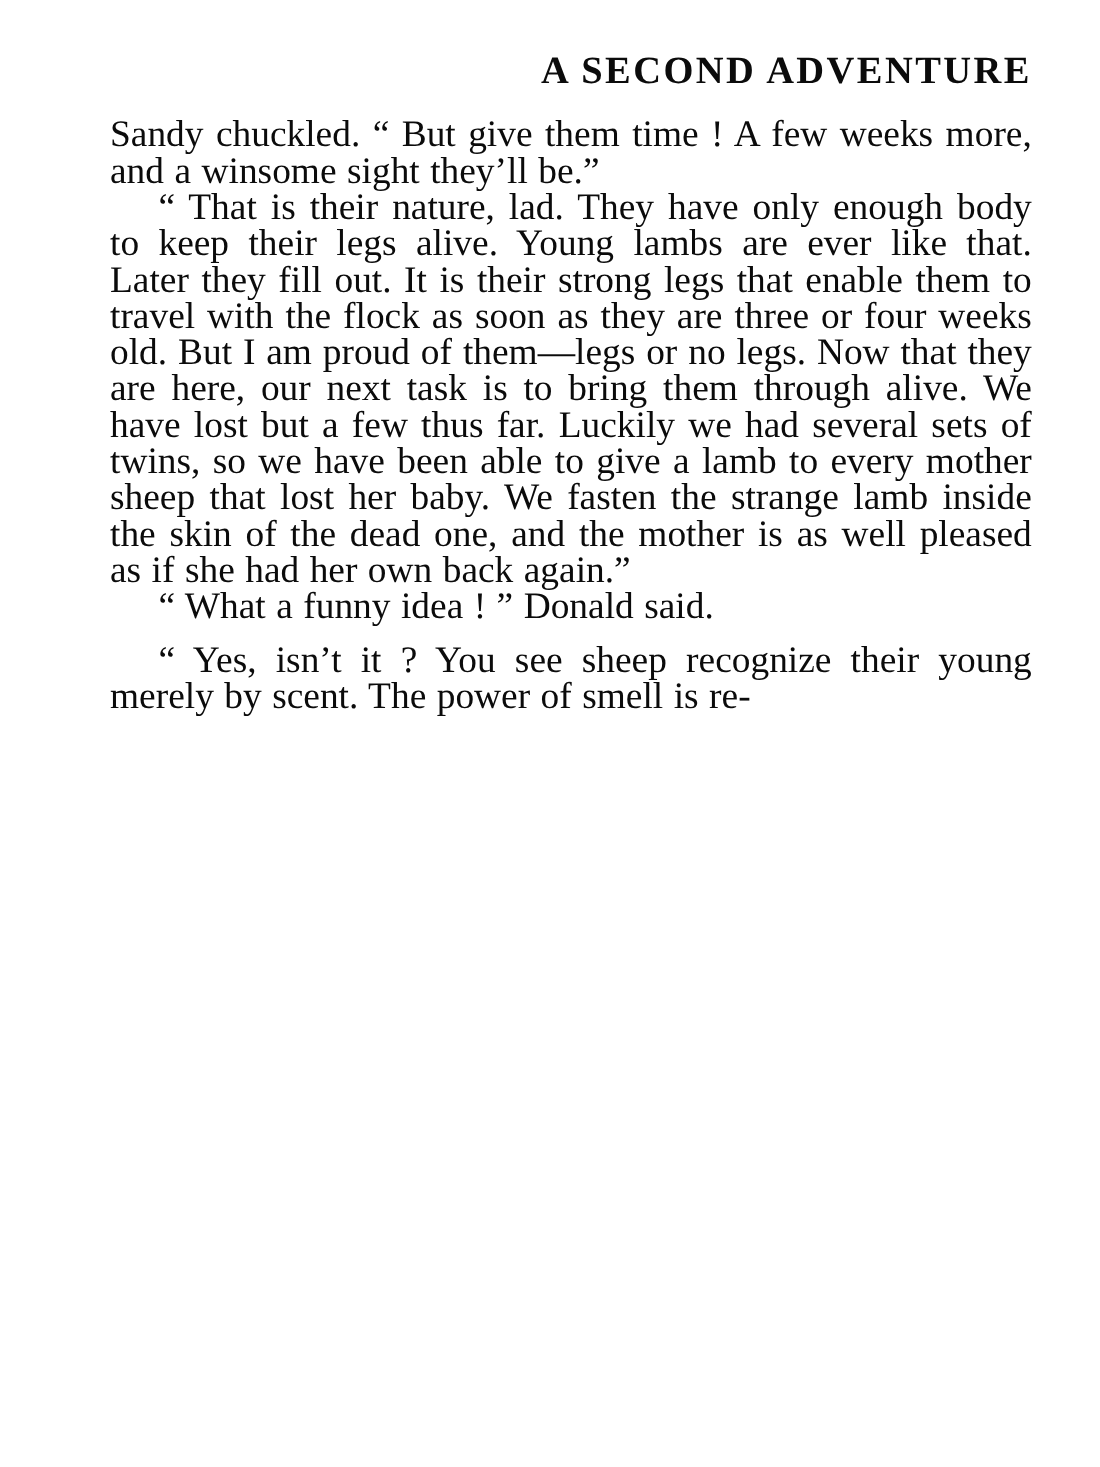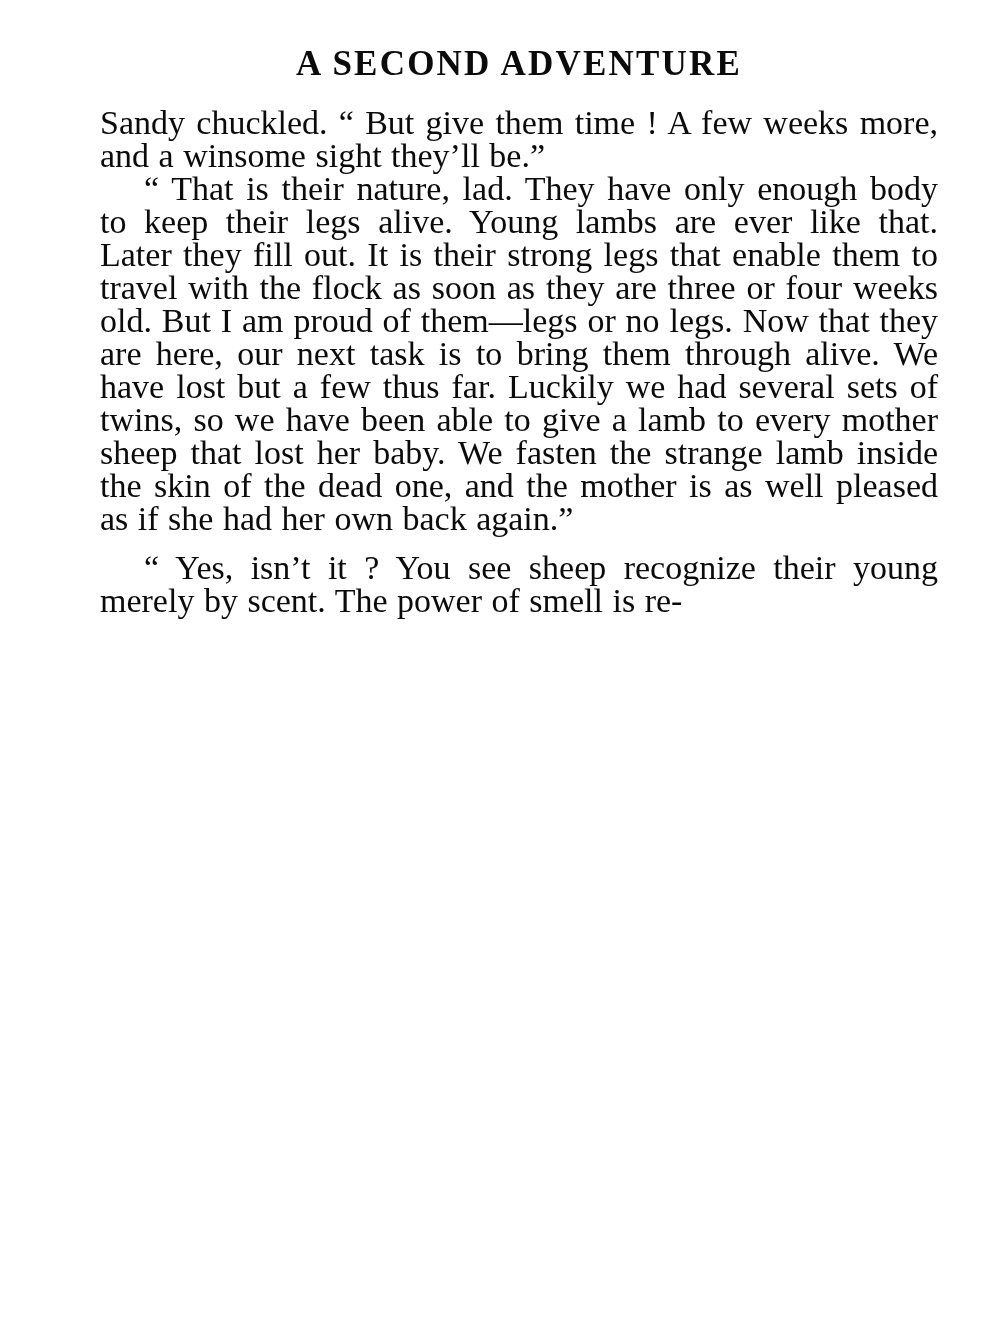--- a/index.html
+++ b/index.html
@@ -16,21 +16,21 @@
     overflow: hidden;
   }
   .page {
     width: 1000px;
     height: 1334px;
     box-sizing: border-box;
     padding: 30px 62px 0 100px;
     position: relative;
   }
   .running-head {
-    text-align: center;
+    text-align: right;
     font-size: 35px;
     letter-spacing: 2.2px;
     font-weight: 700;
     margin: 14px 0 22px 0;
     font-family: "Liberation Serif", "DejaVu Serif", serif;
   }
   .body-text {
     font-size: 34px;
     line-height: 33px;
     text-align: justify;
@@ -66,17 +66,18 @@
 </head>
 <body>
 
 <div class="page">
 
   <div class="running-head">A SECOND ADVENTURE</div>
 
   <div class="body-text">
     <p>Sandy chuckled.  “ But give them time !   A few weeks more, and a winsome sight they’ll be.”</p>
     <p class="indent">“ That is their nature, lad.  They have only enough body to keep their legs alive.  Young lambs are ever like that.  Later they fill out.  It is their strong legs that enable them to travel with the flock as soon as they are three or four weeks old.  But I am proud of them—legs or no legs. Now that they are here, our next task is to bring them through alive.  We have lost but a few thus far.  Luckily we had several sets of twins, so we have been able to give a lamb to every mother sheep that lost her baby.  We fasten the strange lamb inside the skin of the dead one, and the mother is as well pleased as if she had her own back again.”</p>
+    <p class="indent">“ What a funny idea ! ” Donald said.</p>
     <p class="indent">“ Yes, isn’t it ?  You see sheep recognize their young merely by scent.  The power of smell is re-</p>
   </div>
 
 
 </div>
 
 </body></html>

